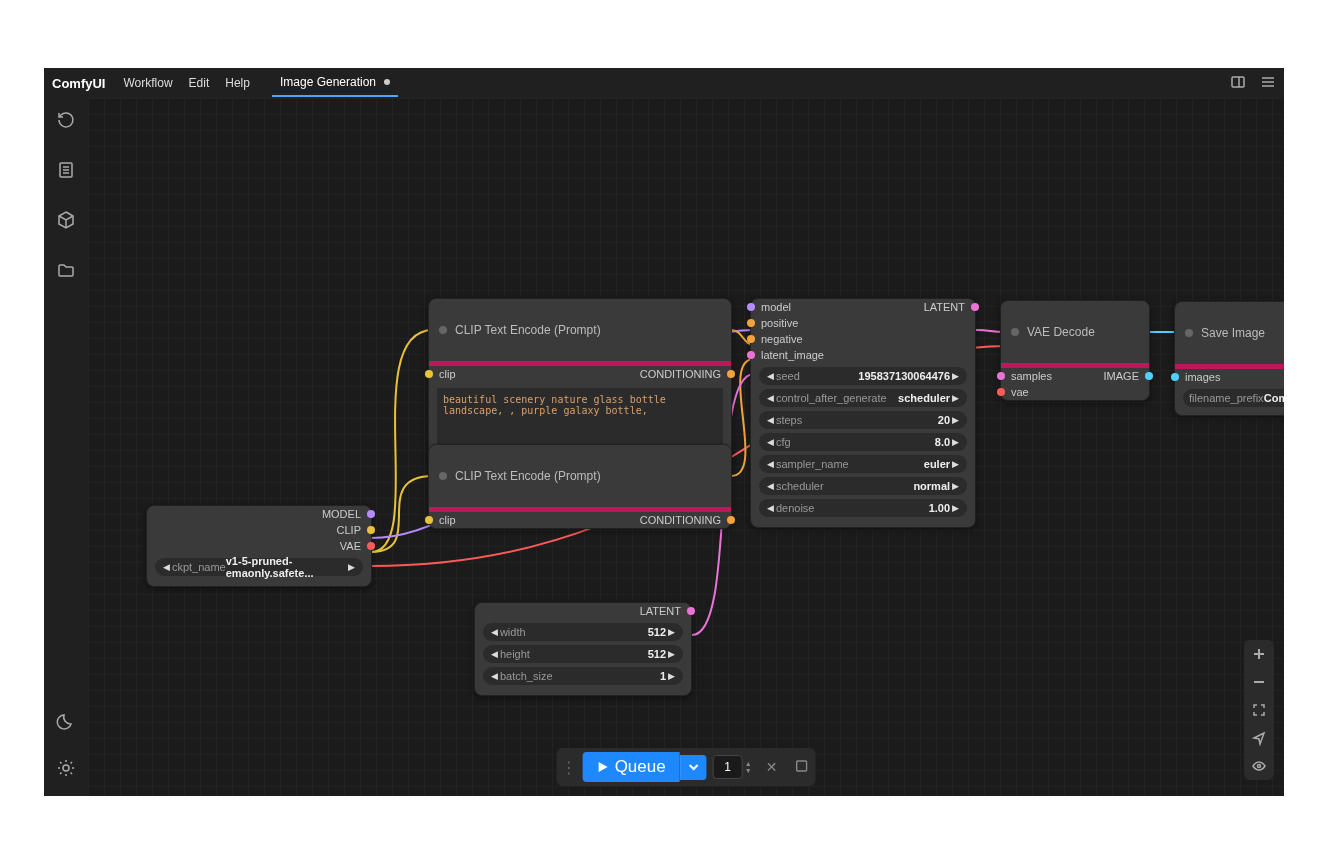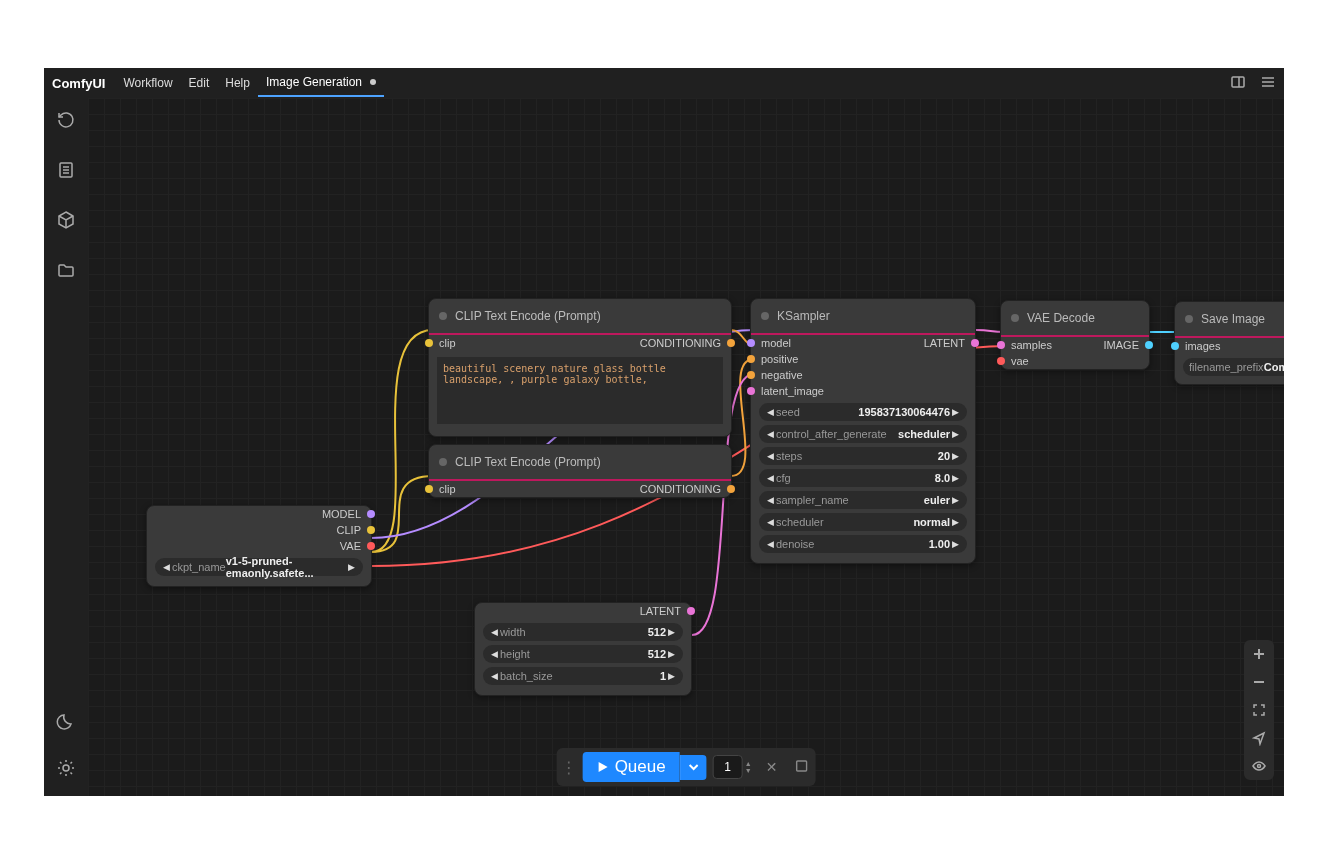--- a/index.html
+++ b/index.html
@@ -1,31 +1,31 @@
 <!DOCTYPE html>
 <html><head>
 <meta charset="utf-8">
 <style>
   * { box-sizing: border-box; margin: 0; padding: 0; }
   body { background: #ffffff; font-family: Arial, Helvetica, sans-serif; color: #ccc; width: 1328px; height: 866px; overflow: hidden; }
   #app { position: absolute; left: 44px; top: 68px; width: 1240px; height: 728px; background: #202020; border-radius: 8px; }
   .menubar { position: absolute; top: 0; left: 0; right: 0; height: 30px; display: flex; align-items: center; padding: 0 8px; font-size: 12px; background: #202020; }
   .logo { font-weight: bold; color: #fff; margin-right: 10px; font-size: 13px;}
   .menu-item { color: #ddd; margin: 0 8px; cursor: pointer; }
-  .tab { padding: 6px 8px; border-bottom: 2px solid #4da3ff; color: #fff; display:flex; align-items:center;}
+  .tab { margin-left: 14px; padding: 6px 8px; border-bottom: 2px solid #4da3ff; color: #fff; display:flex; align-items:center;}
   .tab-dot { width:6px;height:6px;border-radius:50%;background:#ccc;margin-left:8px;}
   .menubar-right { margin-left: auto; display:flex; gap: 14px;}
   .menubar-right svg { stroke: #aaa; }
   .sidebar { position: absolute; left: 0; top: 30px; width: 44px; bottom: 0; background: #202020; display: flex; flex-direction: column; align-items: center; padding-top: 12px; gap: 26px;}
   .sidebar-bottom { margin-top:auto; margin-bottom:14px; display:flex; flex-direction:column; gap:22px; align-items:center;}
   .sidebar svg { stroke: #aaa; }
   .canvas { position: absolute; left: 44px; right: 0; top: 30px; bottom: 0; background: #1b1b1b; background-image: linear-gradient(#222 1px, transparent 1px), linear-gradient(90deg, #222 1px, transparent 1px); background-size: 16px 16px; overflow: hidden;}
   svg.wires { position:absolute; inset:0; width:100%; height:100%; pointer-events:none;}
   .node { position: absolute; background: #3a3a3a; border: 1px solid #222; border-radius: 8px; box-shadow: 0 2px 6px rgba(0,0,0,.4); }
-  .node-header { padding: 10px 10px; font-size: 12px; color: #bbb; border-bottom: 2px solid #be185d; display:flex; align-items:center;}
+  .node-header { padding: 24px 10px; font-size: 12px; color: #bbb; border-bottom: 5px solid #be185d; display:flex; align-items:center;}
   .node-header::before { content:""; width:8px;height:8px;border-radius:50%;background:#666;margin-right:8px;}
   .port-row { font-size: 11px; color: #ccc; padding: 2px 10px; display:flex; align-items:center; height:16px;}
   .port-row.input { justify-content:flex-start;}
   .port-row.output { justify-content:flex-end;}
   .port-dot { width:8px;height:8px;border-radius:50%; }
   .port-row.input .port-dot{ margin-right:6px; margin-left:-14px;}
   .port-row.output .port-dot{ margin-left:6px; margin-right:-14px;}
   .widget { margin: 4px 8px; background: #2b2b2b; border-radius: 10px; font-size: 11px; height: 18px; display: flex; align-items:center; padding: 0 6px; color:#bbb;}
   .widget .wl{ color:#999;}
   .widget .wv{ margin-left:auto; color:#eee; font-weight:bold;}
@@ -190,21 +190,20 @@
       <div class="widget">
           <span class="arr">◀</span>
           <span class="wl">batch_size</span>
           <span class="wv">1</span>
           <span class="arr">▶</span>
         </div>
       <div style="height:6px"></div>
     </div>
 
     <div class="node" style="left:662px; top:200px; width:226px;">
-      <div class="node-header">KSampler</div>
       <div style="position:relative;">
         <div class="port-row input">
             <span class="port-dot" style="background:#b58cff"></span>
             <span>model</span>
           </div>
         <div class="port-row output" style="position:absolute;right:0;top:0;">
             <span>LATENT</span>
             <span class="port-dot" style="background:#e974d6"></span>
           </div>
       </div>

